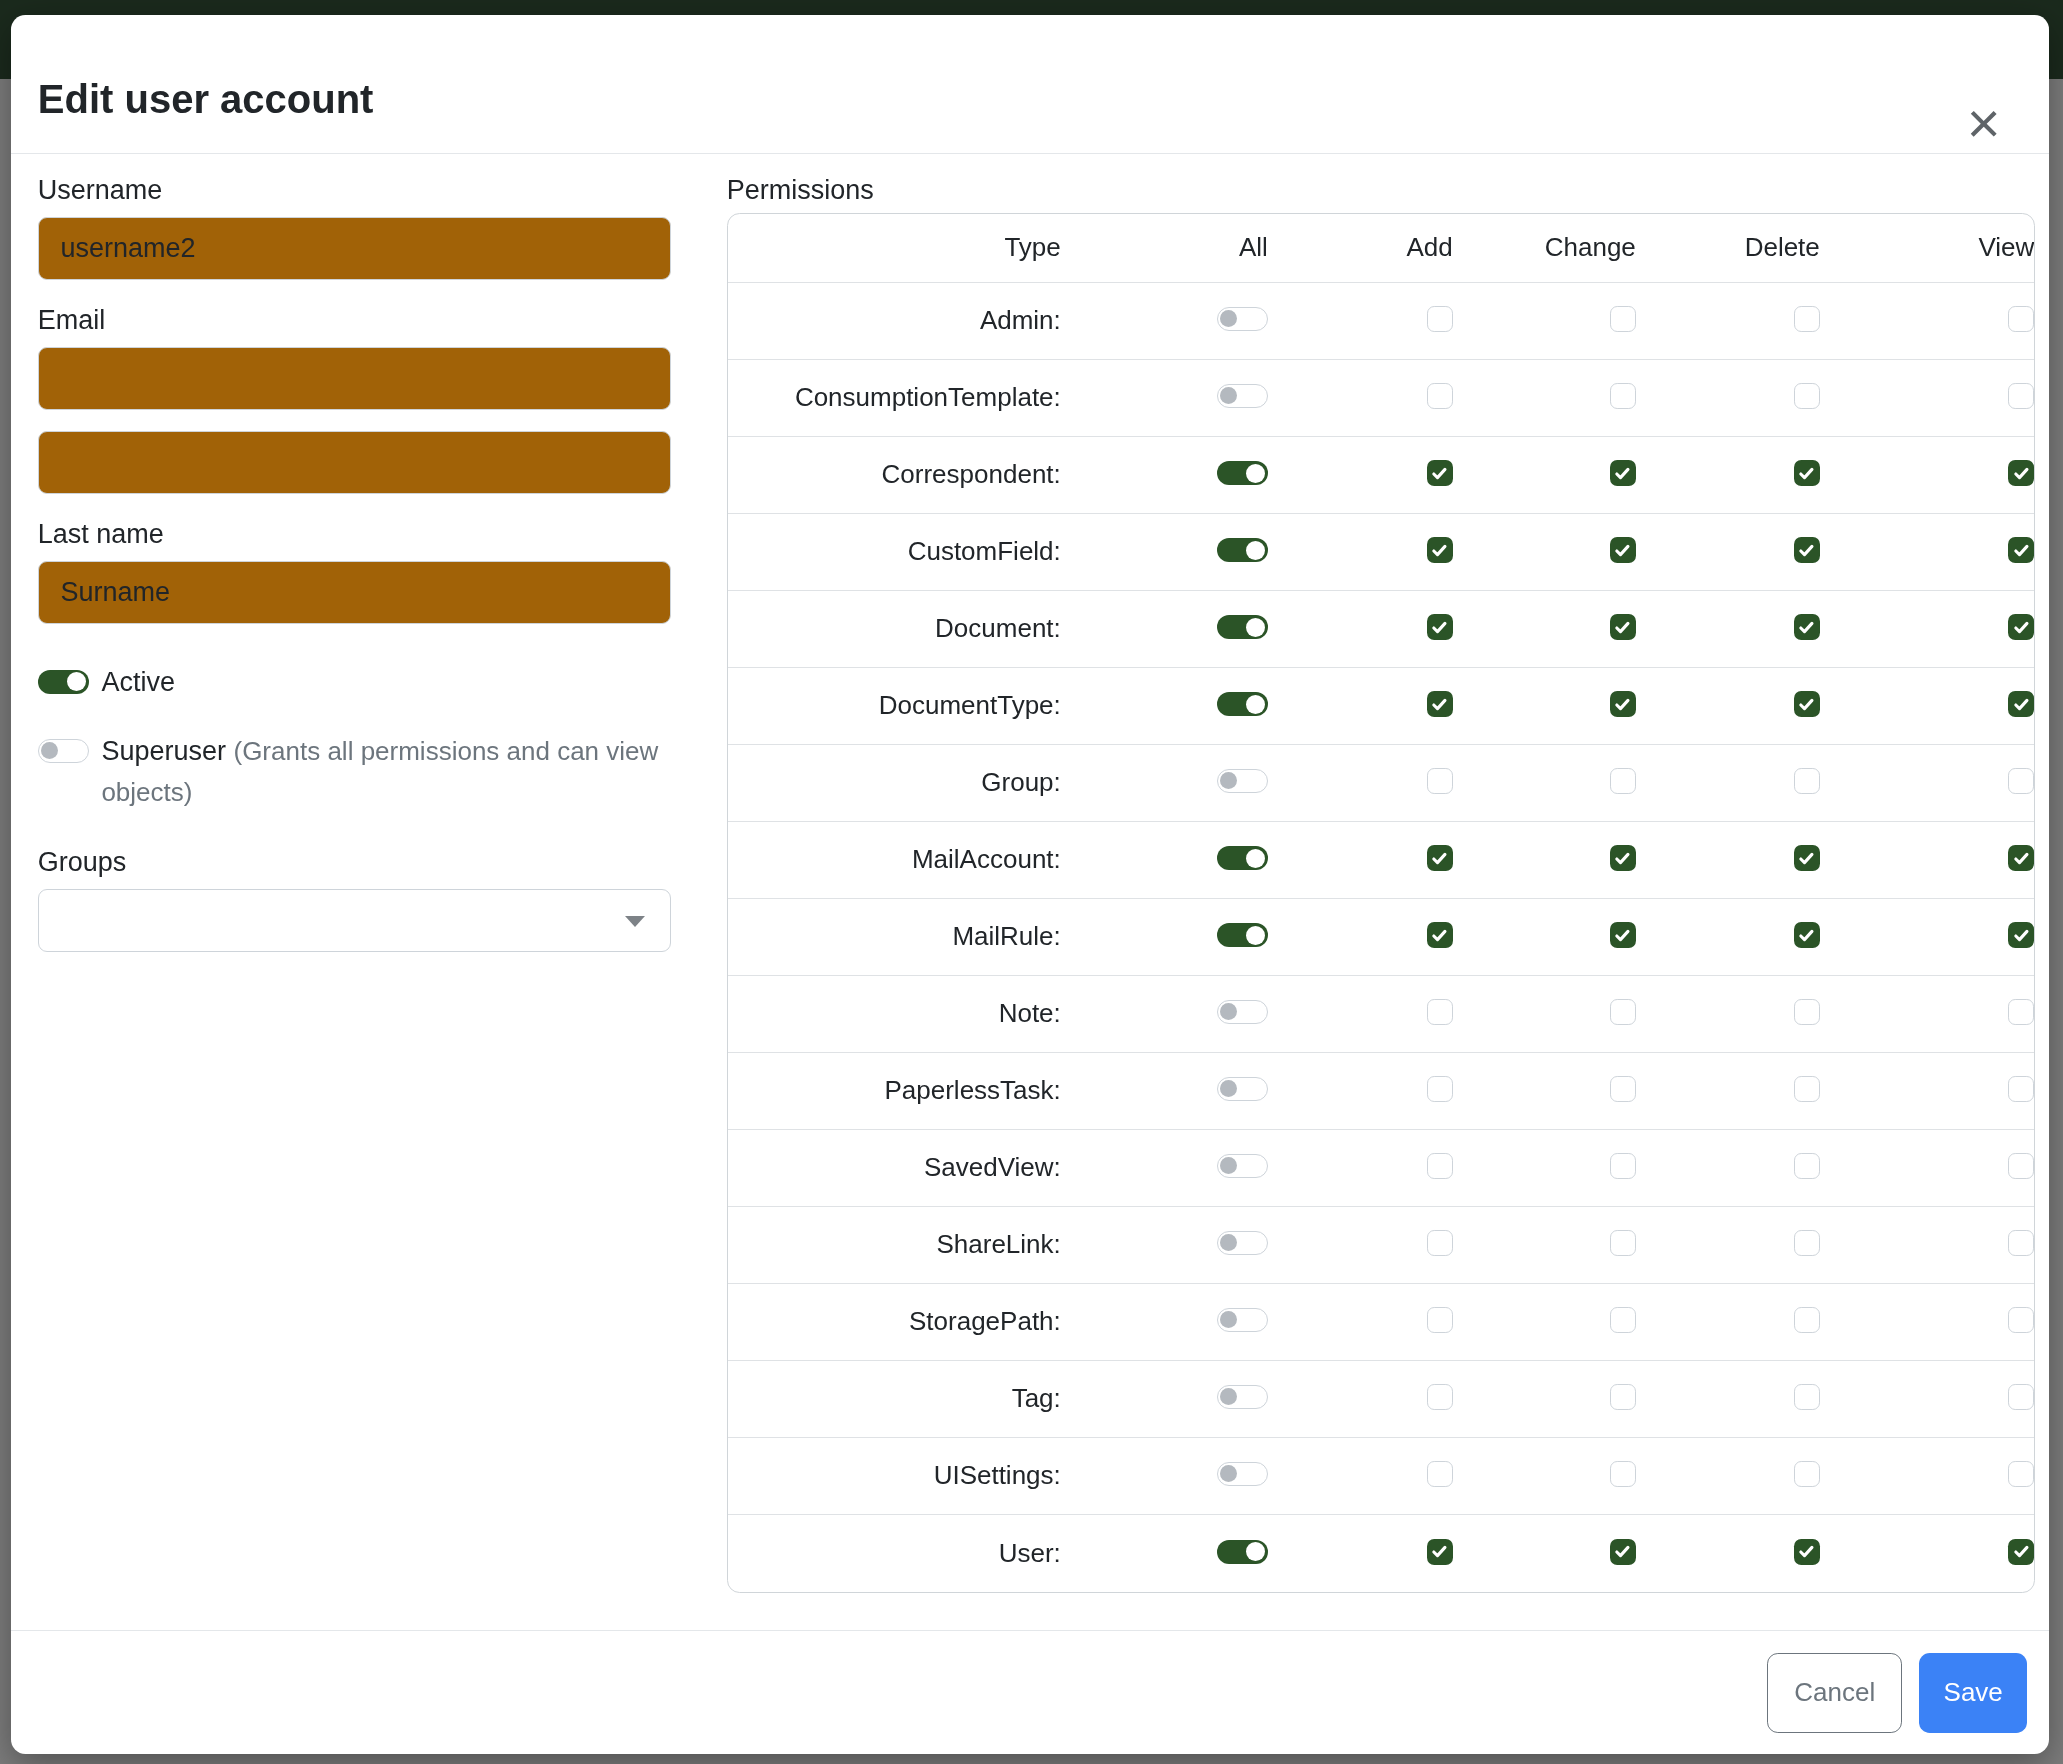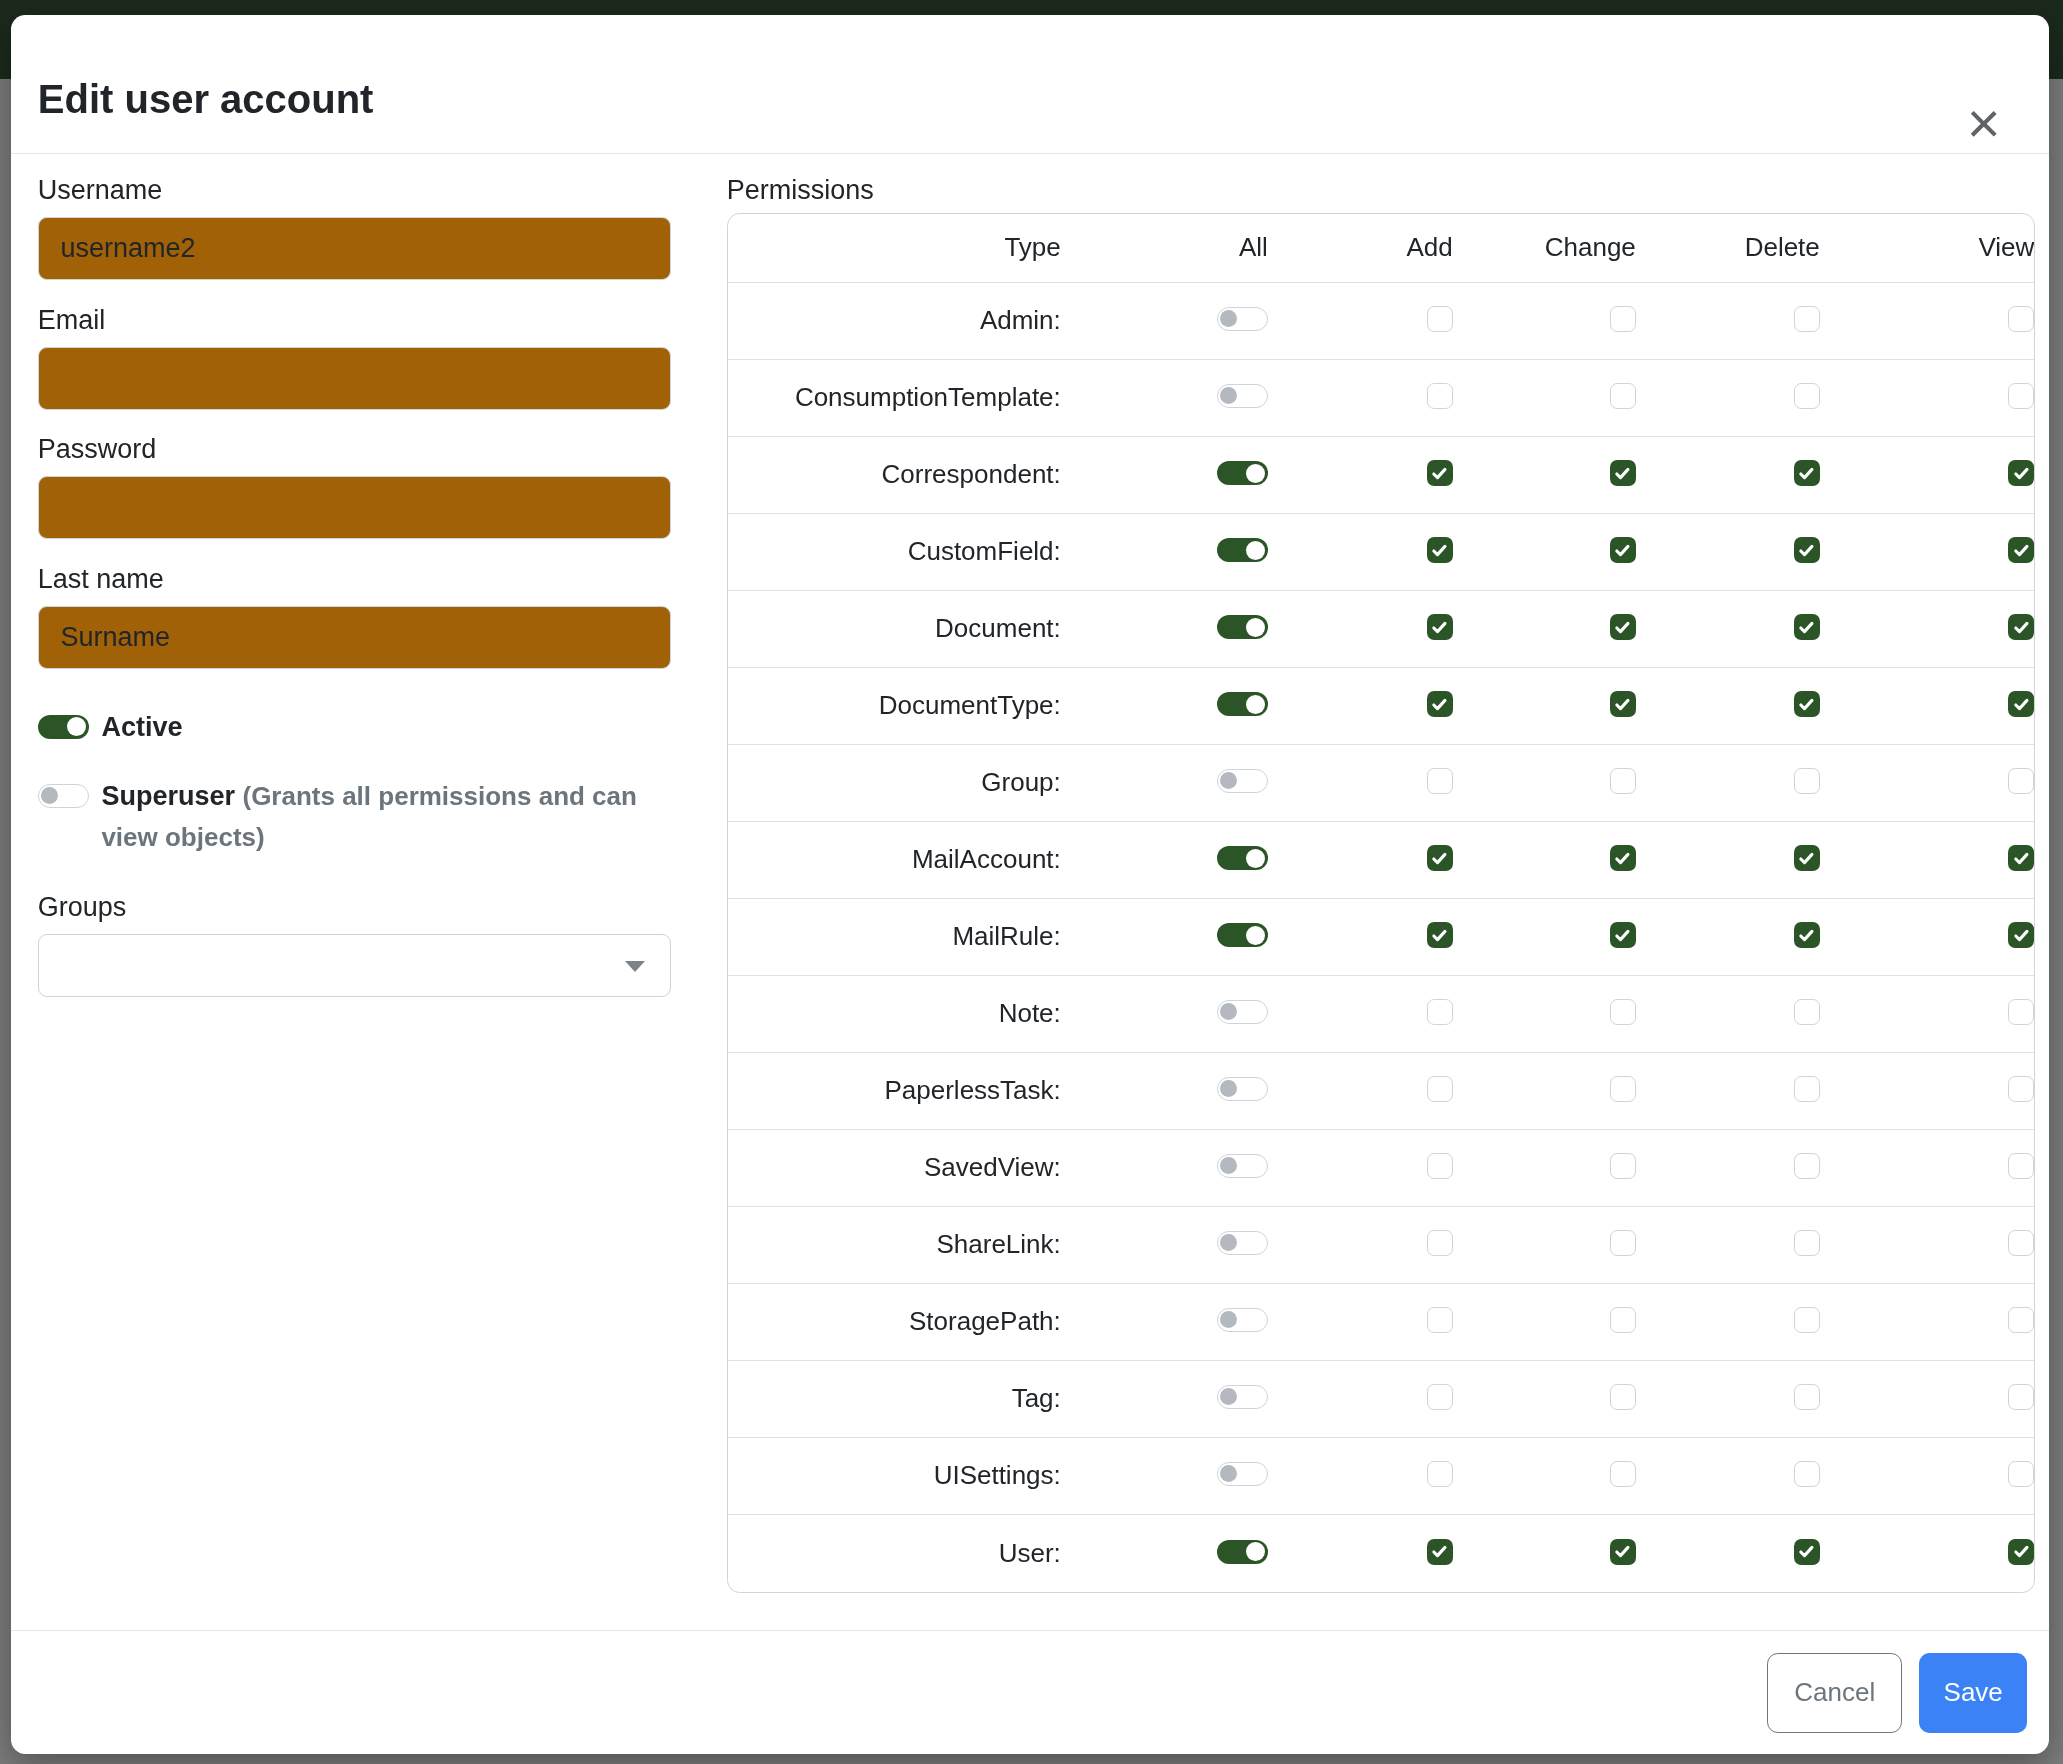--- a/index.html
+++ b/index.html
@@ -26,21 +26,21 @@
 
   
   .col-left { width:644px; flex:0 0 644px; }
   .field { margin-bottom:21.6px; }
   .field label { display:block; font-size:27px; line-height:36px; color:#212529; margin-bottom:9px; }
   .text-input { width:633px; height:63px; border:1.8px solid #ced4da; border-radius:9px;
     font-size:27px; color:#212529; padding:0 21.6px; font-family:inherit; background:#a16207; outline:none; }
 
   .switch-row { display:flex; align-items:flex-start; margin-top:0; }
   .switch-row + .switch-row { margin-top:28px; }
-  .switches { margin-top:38px;font-weight:bold; }
+  .switches { margin-top:38px; }
   .switch-label { font-size:27px; line-height:41px; color:#212529; margin-left:12.6px; }
   .switch-text { margin-left:12.6px; width:558px; font-size:27px; line-height:41px; }
   .switch-text .name { color:#212529; }
   .switch-text .desc { color:#6c757d; font-size:26px; }
 
   
   .switch { position:relative; display:inline-block; width:51px; height:24px;
     border-radius:12.6px; flex:0 0 51px; cursor:pointer; margin-top:8px; }
   .switch.on { background:#2b5427; }
   .switch.on .knob { position:absolute; right:2.7px; top:2.7px; width:19px; height:19px;
@@ -106,21 +106,20 @@
         <label>Username</label>
         <input class="text-input" type="text" value="username2" style="">
       </div>
 
       <div class="field">
         <label>Email</label>
         <input class="text-input" type="text" value="" style="">
       </div>
 
       <div class="field">
-        <label>Password</label>
         <input class="text-input" type="password" value="" style="">
       </div>
 
 
       <div class="field">
         <label>Last name</label>
         <input class="text-input" type="text" value="Surname" style="">
       </div>
 
       <div class="switches">

